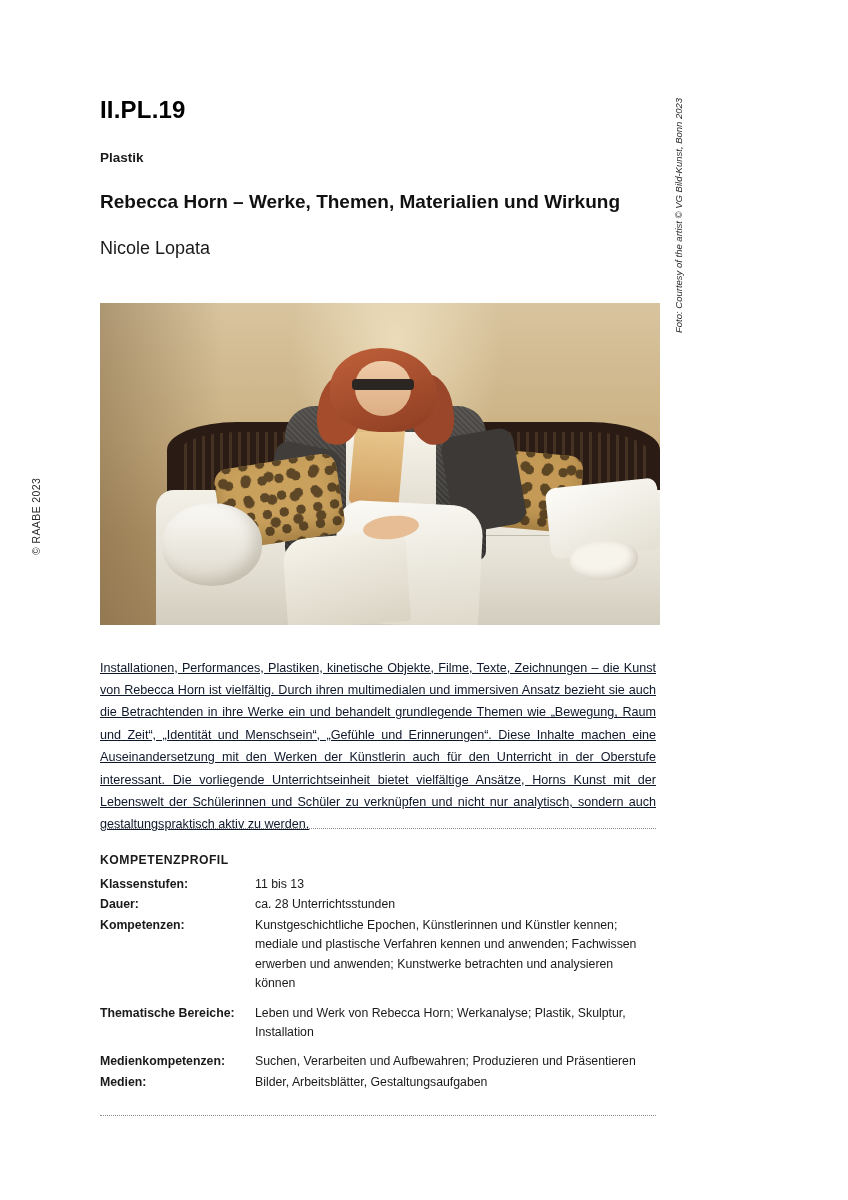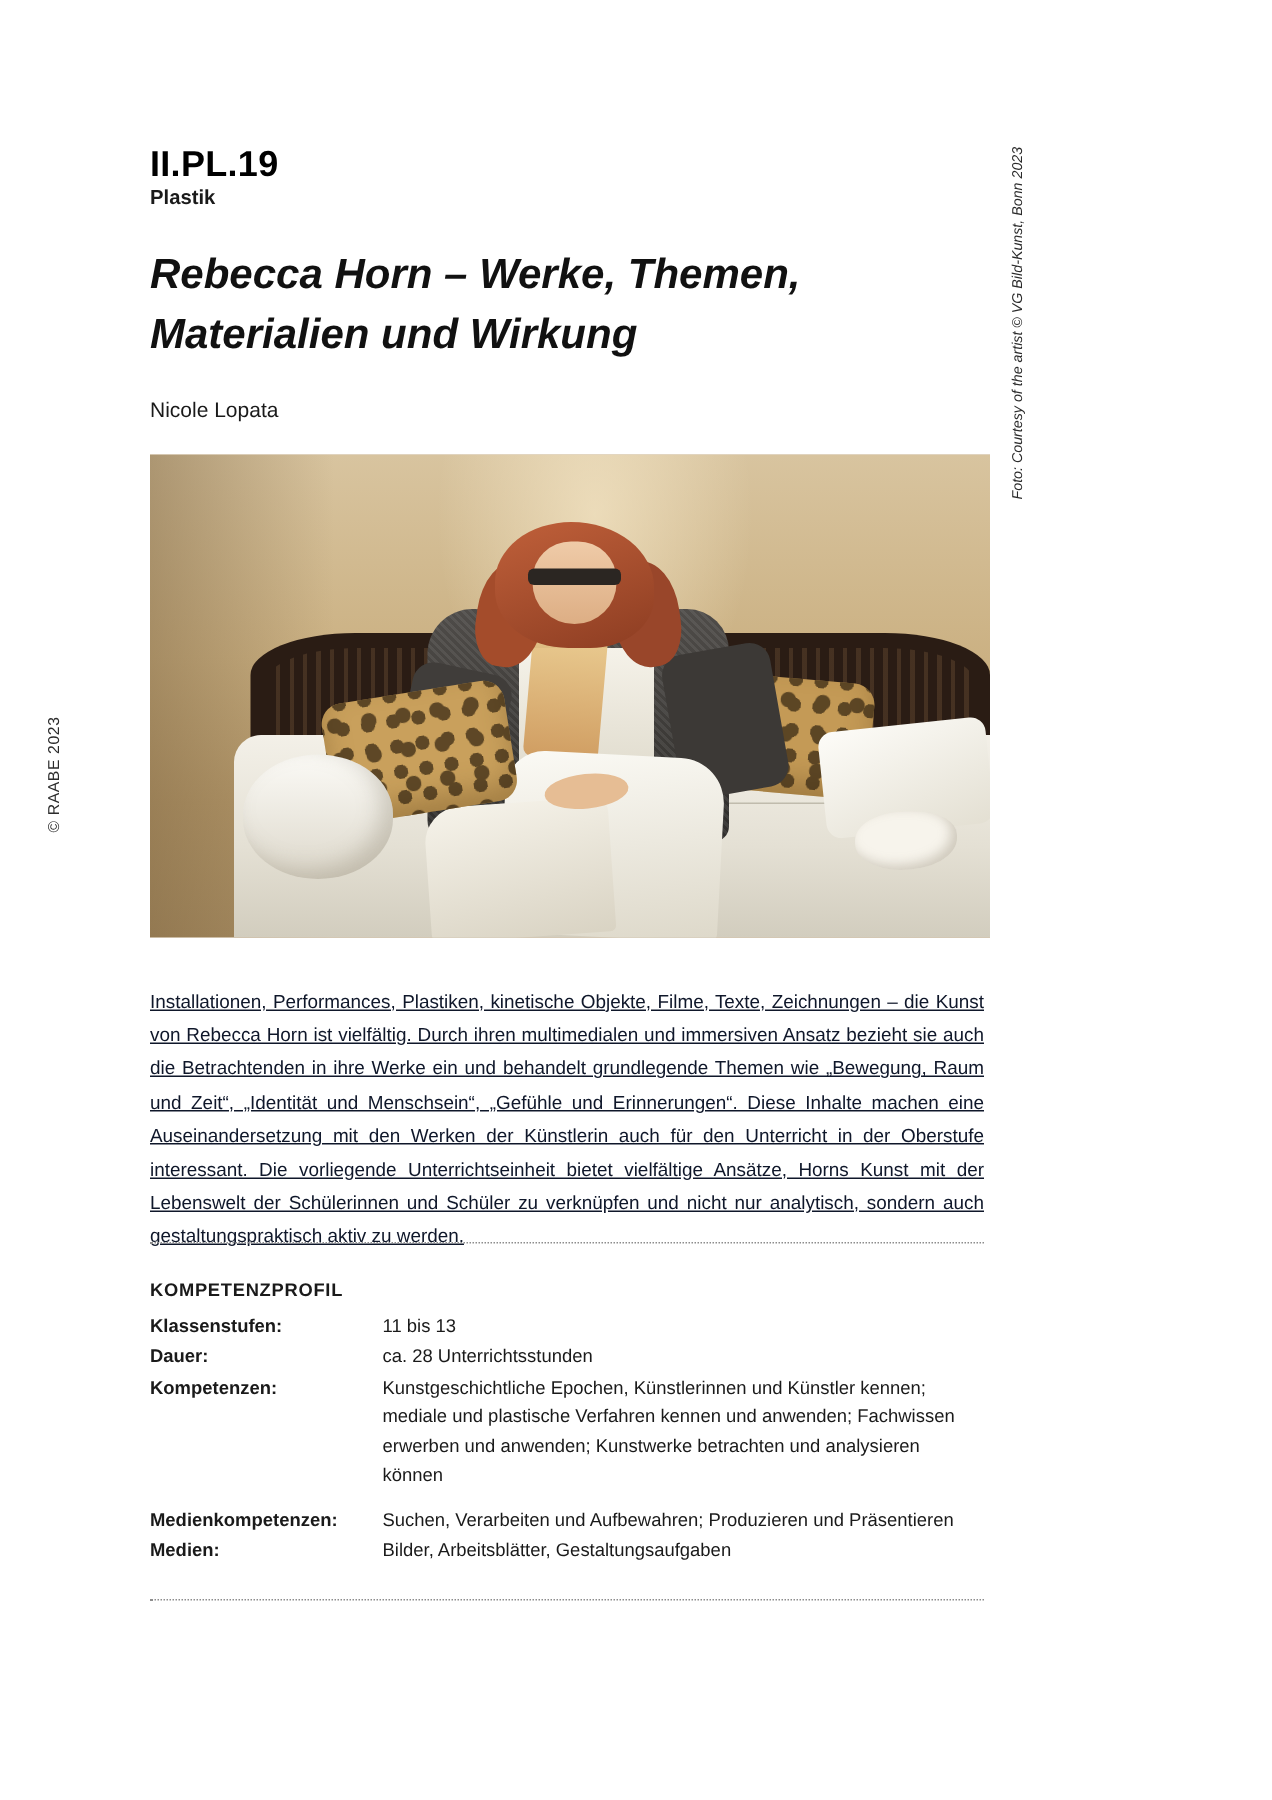--- a/index.html
+++ b/index.html
@@ -47,34 +47,34 @@
     font-weight: bold;
     color: #000000;
     letter-spacing: 0.2px;
     margin-top: 96px;
   }
 
   .doc-category {
     font-size: 13.5px;
     font-weight: bold;
     color: #1a1a1a;
+    margin-top: 26px;
   }
 
   .doc-title {
-    font-size: 28px;
+    font-size: 19px;
     font-weight: bold;
     color: #111111;
     line-height: 1.42;
     margin-top: 24px;
     width: 560px;
-    font-style: italic;
   }
 
   .doc-author {
-    font-size: 14px;
+    font-size: 18px;
     color: #1a1a1a;
     margin-top: 22px;
   }
 
   
   .photo-wrap {
     position: absolute;
     left: 100px;
     top: 303px;
     width: 560px;
@@ -379,20 +379,24 @@
       </tr>
       <tr>
         <td class="label">Dauer:</td>
         <td class="value">ca. 28 Unterrichtsstunden</td>
       </tr>
       <tr>
         <td class="label">Kompetenzen:</td>
         <td class="value">Kunstgeschichtliche Epochen, Künstlerinnen und Künstler kennen; mediale und plastische Verfahren kennen und anwenden; Fachwissen erwerben und anwenden; Kunstwerke betrachten und analysieren können</td>
       </tr>
       <tr class="gap">
+        <td class="label">Thematische Bereiche:</td>
+        <td class="value">Leben und Werk von Rebecca Horn; Werkanalyse; Plastik, Skulptur, Installation</td>
+      </tr>
+      <tr class="gap">
         <td class="label">Medienkompetenzen:</td>
         <td class="value">Suchen, Verarbeiten und Aufbewahren; Produzieren und Präsentieren</td>
       </tr>
       <tr>
         <td class="label">Medien:</td>
         <td class="value">Bilder, Arbeitsblätter, Gestaltungsaufgaben</td>
       </tr>
     </tbody>
       </table>
     <div class="dotted-rule profile-bottom-rule"></div>

